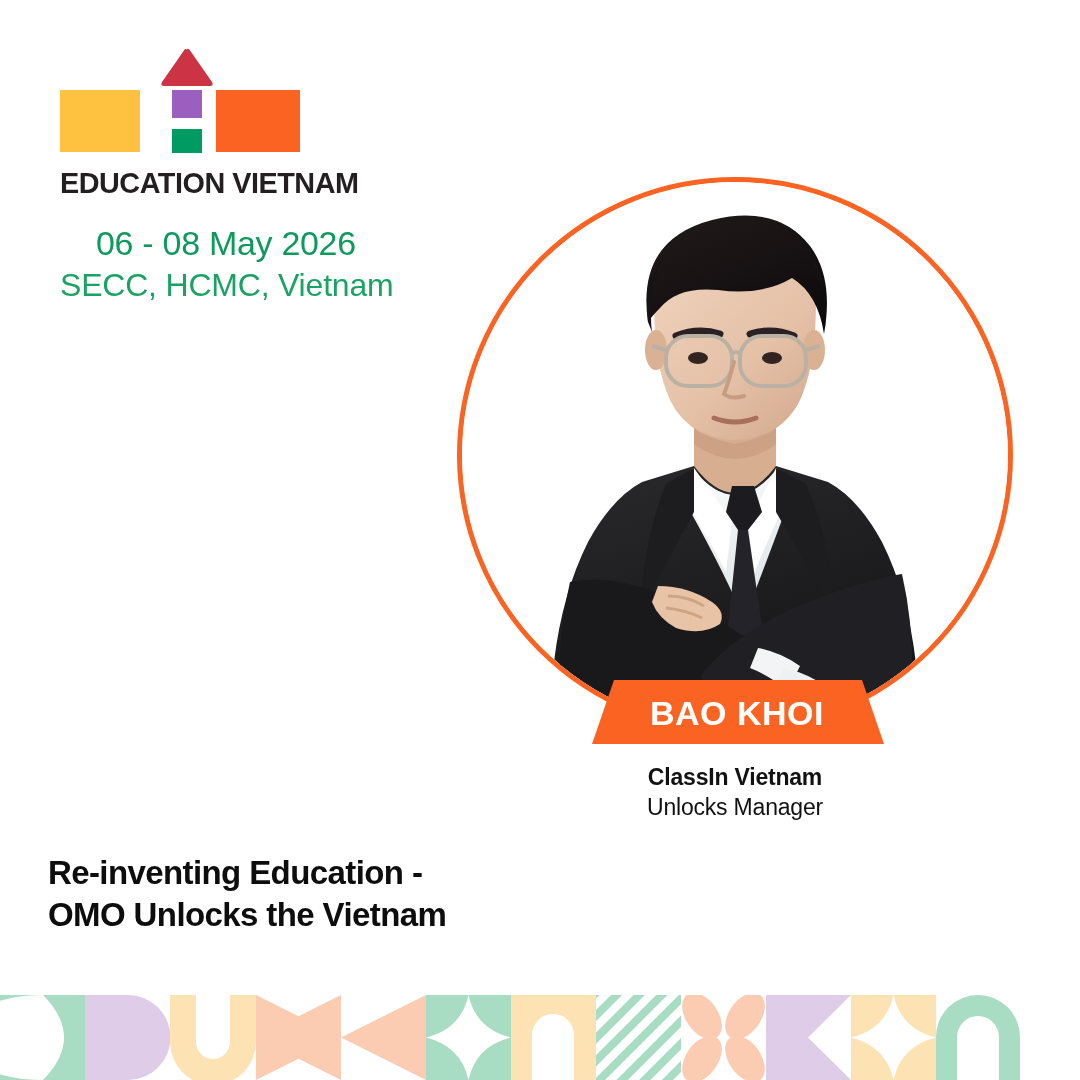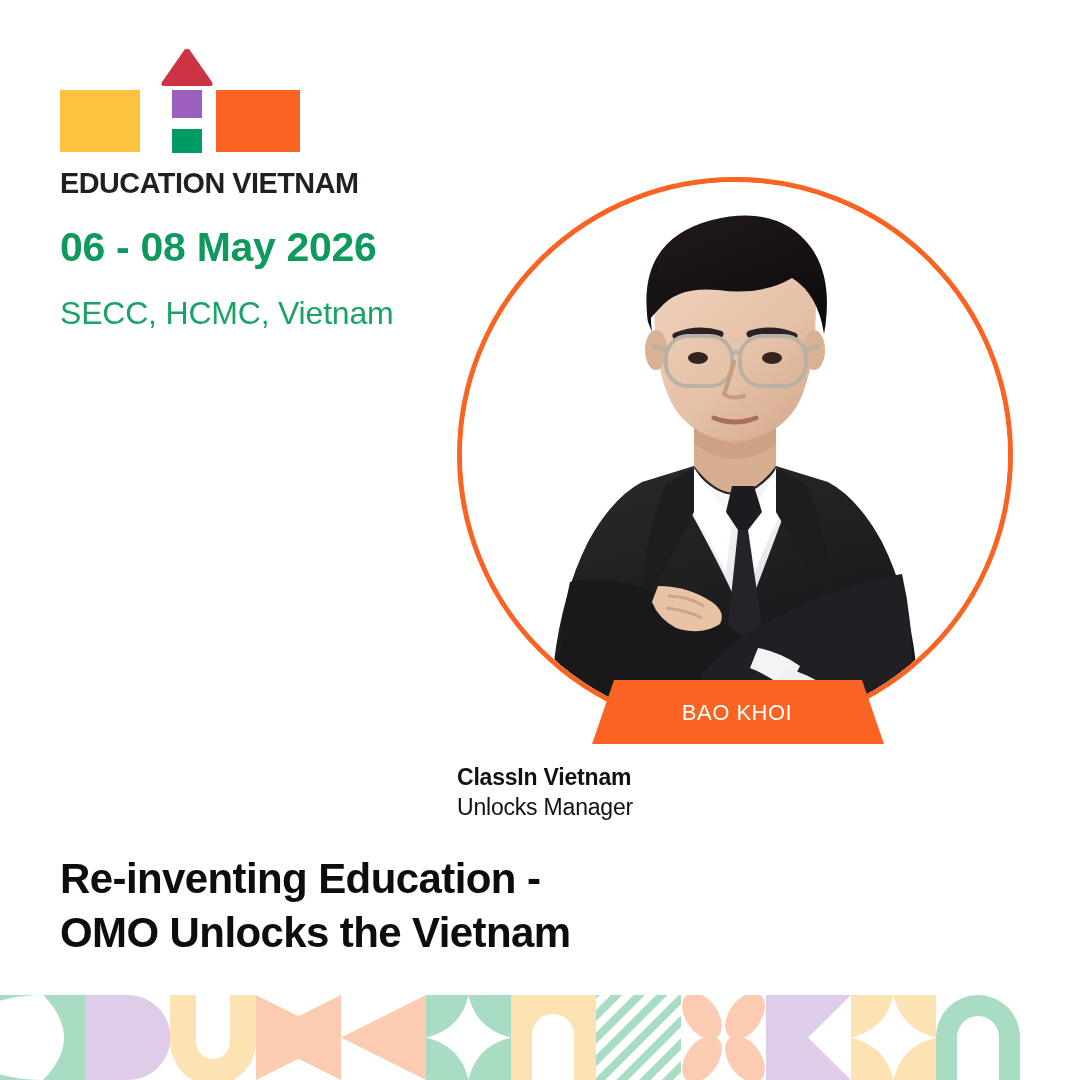--- a/index.html
+++ b/index.html
@@ -19,26 +19,27 @@
   .logo-word {
     margin-top:8px;
     font-size:30px; font-weight:bold; letter-spacing:-0.5px;
     color:#231f20; white-space:nowrap;
     transform: scaleX(0.96); transform-origin:left center;
   }
 
   
   .event-info { position:absolute; left:60px; top:222px; }
   .event-date {
-    font-size:41px; font-weight:bold; color:#0E9A5C; letter-spacing:-0.3px;
+    font-size:34px; font-weight:normal; color:#0E9A5C; letter-spacing:-0.3px;
     line-height:1.25;
+    margin-left:36px;
   }
   .event-venue {
     font-size:32px; font-weight:normal; color:#1AA364; letter-spacing:-0.2px;
-    line-height:1.3; margin-top:20px;
+    line-height:1.3; margin-top:0;
   }
 
   
   .portrait-wrap {
     position:absolute; left:457px; top:177px;
     width:556px; height:556px;
   }
   .portrait-ring {
     position:absolute; inset:0;
     border-radius:50%;
@@ -53,36 +54,36 @@
 
   
   .name-banner {
     position:absolute; left:598px; top:680px;
     width:278px; height:62px;
   }
   .name-banner svg { position:absolute; left:-6px; top:0; }
   .name-text {
     position:absolute; inset:0;
     display:flex; align-items:center; justify-content:center;
-    color:#ffffff; font-size:22px; font-weight:normal; letter-spacing:0.5px;
+    color:#ffffff; font-size:34px; font-weight:bold; letter-spacing:0.5px;
     transform:translateY(2px);
   }
 
   
   .credentials {
     position:absolute; left:457px; top:762px; width:556px;
-    color:#111111;
+    text-align:center; color:#111111;
   }
   .cred-company { font-size:23px; font-weight:bold; line-height:1.32; letter-spacing:-0.2px; }
   .cred-role { font-size:23px; font-weight:normal; line-height:1.32; letter-spacing:-0.2px; }
 
   
   .headline {
-    position:absolute; left:60px; top:852px; width:620px;
-    font-size:42px; font-weight:bold; color:#0d0d0d;
+    position:absolute; left:48px; top:852px; width:620px;
+    font-size:33px; font-weight:bold; color:#0d0d0d;
     line-height:1.28; letter-spacing:-0.6px;
   }
 
   
   .pattern { position:absolute; left:0; top:995px; width:1080px; height:85px; }
 </style>
 </head>
 <body>
 
 <div class="canvas">

